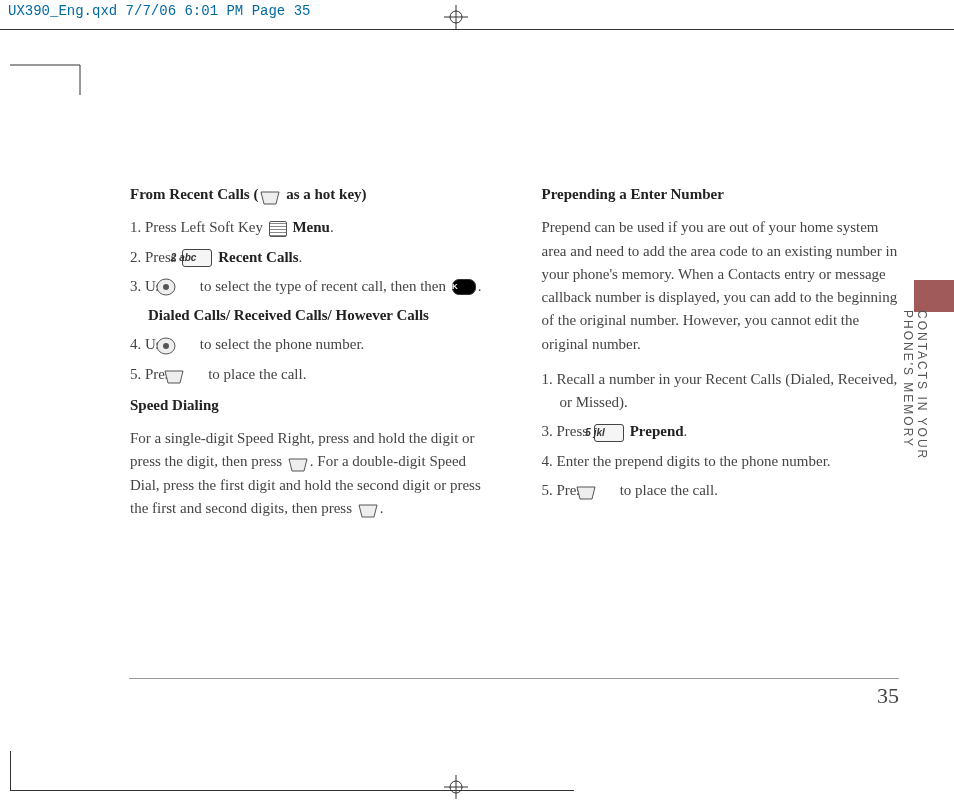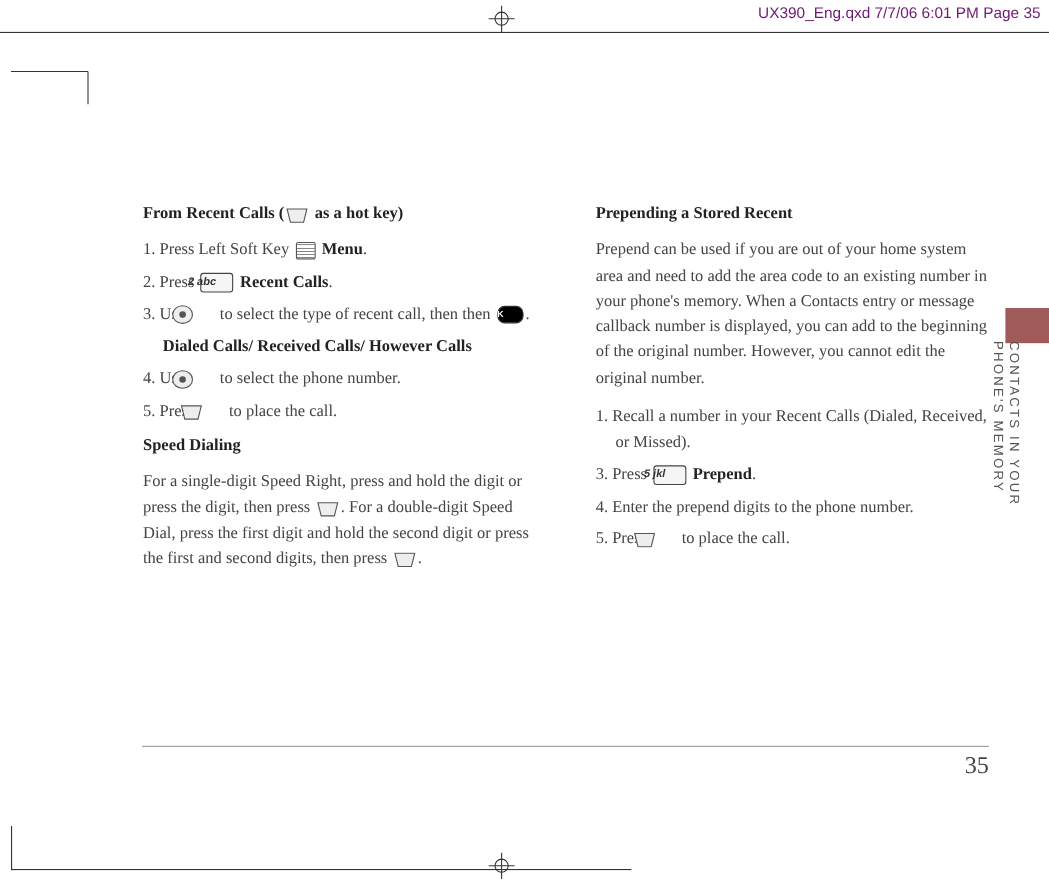--- a/index.html
+++ b/index.html
@@ -11,26 +11,25 @@
     font-family: "Times New Roman", Georgia, serif;
     color: #333;
     position: relative;
   }
   .crop-header {
     position: absolute;
     top: 0;
     left: 0;
     right: 0;
     height: 26px;
-    font-family: Liberation Sans, sans-serif;
+    font-family: Liberation Mono, monospace;
     font-size: 14px;
-    color: #701a75;
+    color: #0369a1;
     padding: 3px 8px 0 8px;
     border-bottom: 1px solid #333;
-    text-align: right;
   }
   .registration-mark {
     position: absolute;
     left: 444px;
     top: 5px;
     width: 24px;
     height: 24px;
   }
   .registration-mark svg { width: 24px; height: 24px; }
   .corner-mark {
@@ -251,21 +250,21 @@
       <div class="para">
         <span>For a single-digit Speed Right, press and hold the digit or press the digit, then press </span><span class="icon icon-send"><svg viewBox="0 0 20 14">
               <path d="M1 1 L19 1 L16 13 L4 13 Z" fill="#eee" stroke="#555" stroke-width="1"></path>
             </svg></span><span>. For a double-digit Speed Dial, press the first digit and hold the second digit or press the first and second digits, then press </span><span class="icon icon-send"><svg viewBox="0 0 20 14">
               <path d="M1 1 L19 1 L16 13 L4 13 Z" fill="#eee" stroke="#555" stroke-width="1"></path>
             </svg></span><span>.</span>
       </div>
     </div>
 
     <div class="col">
-      <div class="heading">Prepending a Stored Recent</div>
+      <div class="heading">Prepending a Enter Number</div>
       <div class="para">Prepend can be used if you are out of your home system area and need to add the area code to an existing number in your phone's memory. When a Contacts entry or message callback number is displayed, you can add to the beginning of the original number. However, you cannot edit the original number.</div>
       <div class="step">1. Recall a number in your Recent Calls (Dialed, Received, or Missed).</div>
       <div class="step">
         <span>3. Press </span><span class="icon icon-key">5 jkl</span> <span class="bold">Prepend</span><span>.</span>
       </div>
       <div class="step">4. Enter the prepend digits to the phone number.</div>
       <div class="step">
         <span>5. Press </span><span class="icon icon-send"><svg viewBox="0 0 20 14">
               <path d="M1 1 L19 1 L16 13 L4 13 Z" fill="#eee" stroke="#555" stroke-width="1"></path>
             </svg></span><span> to place the call.</span>

